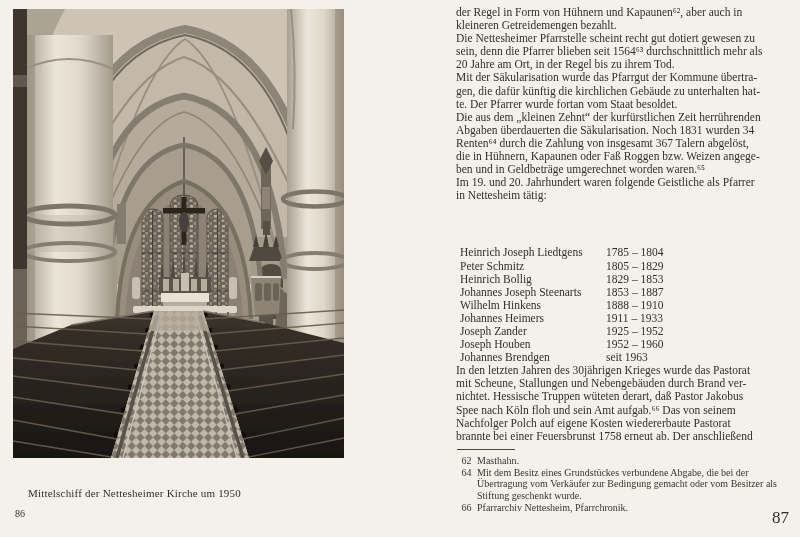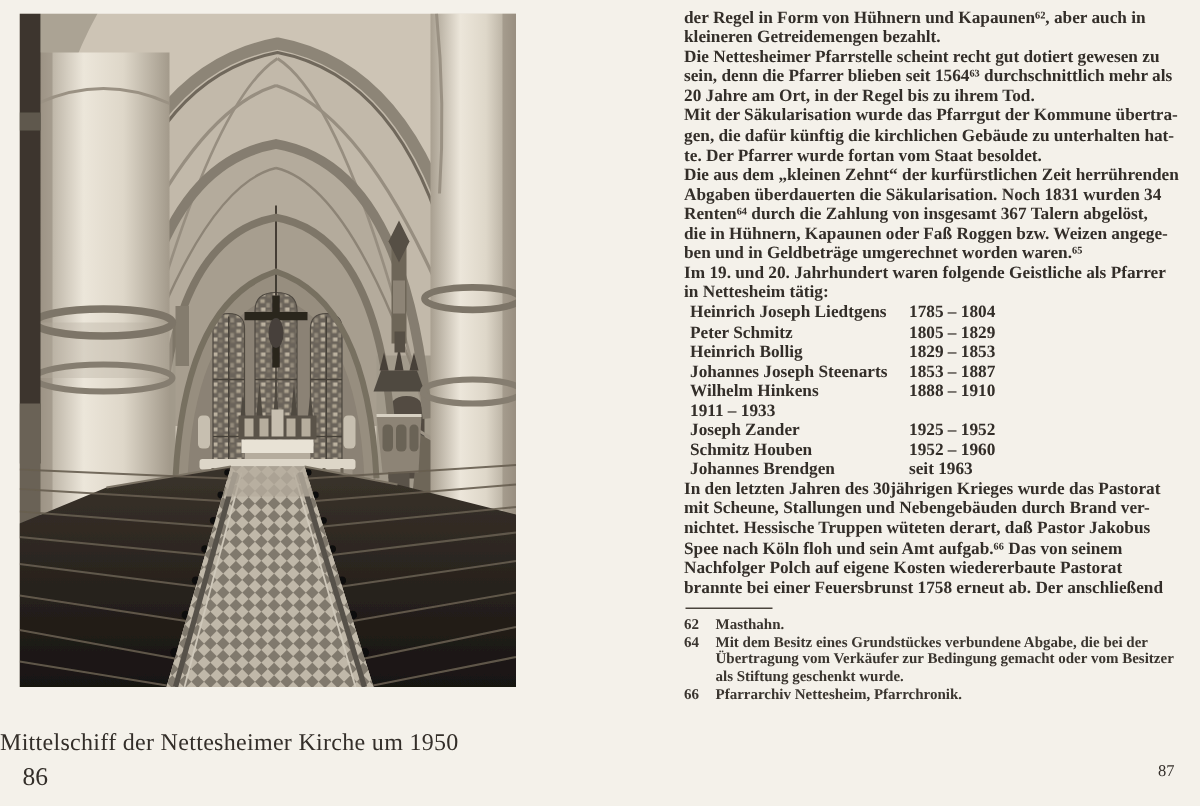--- a/index.html
+++ b/index.html
@@ -3,32 +3,32 @@
 <meta charset="utf-8">
 <style>
   html,body{margin:0;padding:0;}
   body{
     width:800px;height:537px;position:relative;overflow:hidden;
     background:#f4f1ea;color:#332e29;
     font-family:"Liberation Serif","DejaVu Serif",serif;
   }
   .photo-frame{position:absolute;left:13px;top:9px;width:331px;height:449px;}
   .photo-frame svg{display:block;}
-  .caption{position:absolute;left:0;top:487px;font-size:16px;letter-spacing:.2px;white-space:nowrap;}
-  .pn-left{position:absolute;left:15px;top:508px;font-size:17px;}
-  .pn-right{position:absolute;left:772px;top:508px;font-size:11px;}
-  .textcol{position:absolute;left:456px;top:6px;width:340px;font-size:11.5px;line-height:13.1px;font-weight:bold;}
+  .caption{position:absolute;left:28px;top:487px;font-size:11px;letter-spacing:.2px;white-space:nowrap;}
+  .pn-left{position:absolute;left:15px;top:508px;font-size:10px;}
+  .pn-right{position:absolute;left:772px;top:508px;font-size:17px;}
+  .textcol{position:absolute;left:456px;top:6px;width:340px;font-size:11.5px;line-height:13.1px;}
   .bodylines{white-space:pre-line;}
-  .pastors{padding-left:4px;}
+  .pastors{padding-left:4px;margin-top:44px;}
   .pastor-row{display:flex;}
   .pastor-name{flex:0 0 146px;}
   .fnrule{width:58px;border-top:1.2px solid #4a443c;margin:6px 0 5px 1px;height:0;}
   .footnotes{font-size:10px;line-height:11.8px;color:#3a352f;}
   .fn-row{display:flex;}
-  .fn-num{flex:0 0 21px;}
+  .fn-num{flex:0 0 21px;text-align:center;}
   .fn-text{flex:1 1 auto;}
 </style>
 </head>
 <body>
 
 <div class="photo-frame">
   <svg viewBox="0 0 331 449" width="331" height="449">
     <defs>
       <linearGradient id="colG" x1="0" y1="0" x2="1" y2="0">
         <stop offset="0" stop-color="#a89f90"></stop>
@@ -281,30 +281,31 @@
         <span class="pastor-name">Johannes Joseph Steenarts</span>
         <span class="pastor-years">1853 – 1887</span>
       </div>
 
       <div class="pastor-row">
         <span class="pastor-name">Wilhelm Hinkens</span>
         <span class="pastor-years">1888 – 1910</span>
       </div>
 
       <div class="pastor-row">
+        <span class="pastor-name">Johannes Heimers</span>
         <span class="pastor-years">1911 – 1933</span>
       </div>
 
       <div class="pastor-row">
         <span class="pastor-name">Joseph Zander</span>
         <span class="pastor-years">1925 – 1952</span>
       </div>
 
       <div class="pastor-row">
-        <span class="pastor-name">Schmitz Houben</span>
+        <span class="pastor-name">Joseph Houben</span>
         <span class="pastor-years">1952 – 1960</span>
       </div>
 
       <div class="pastor-row">
         <span class="pastor-name">Johannes Brendgen</span>
         <span class="pastor-years">seit 1963</span>
       </div>
     </div>
 
   <div class="bodylines">In den letzten Jahren des 30jährigen Krieges wurde das Pastorat

